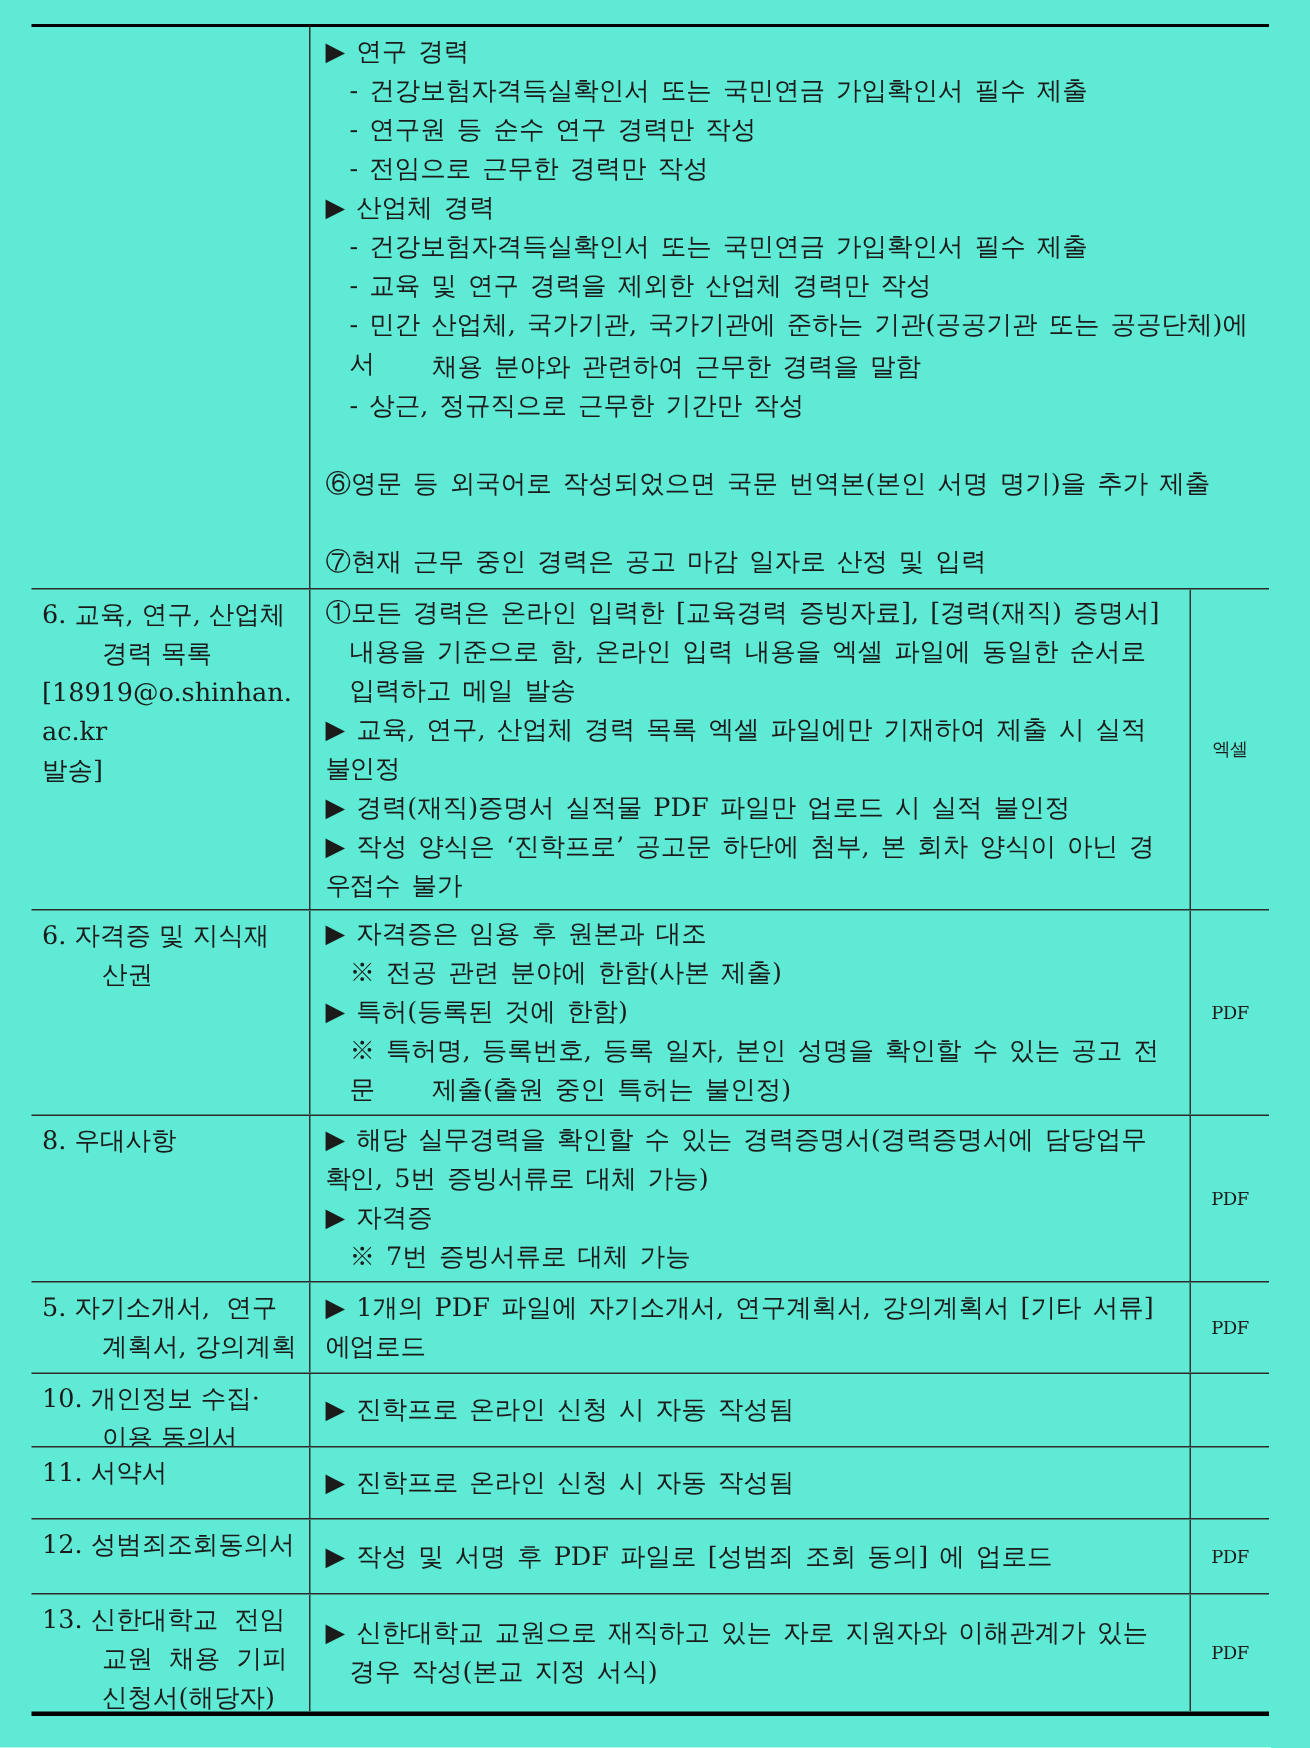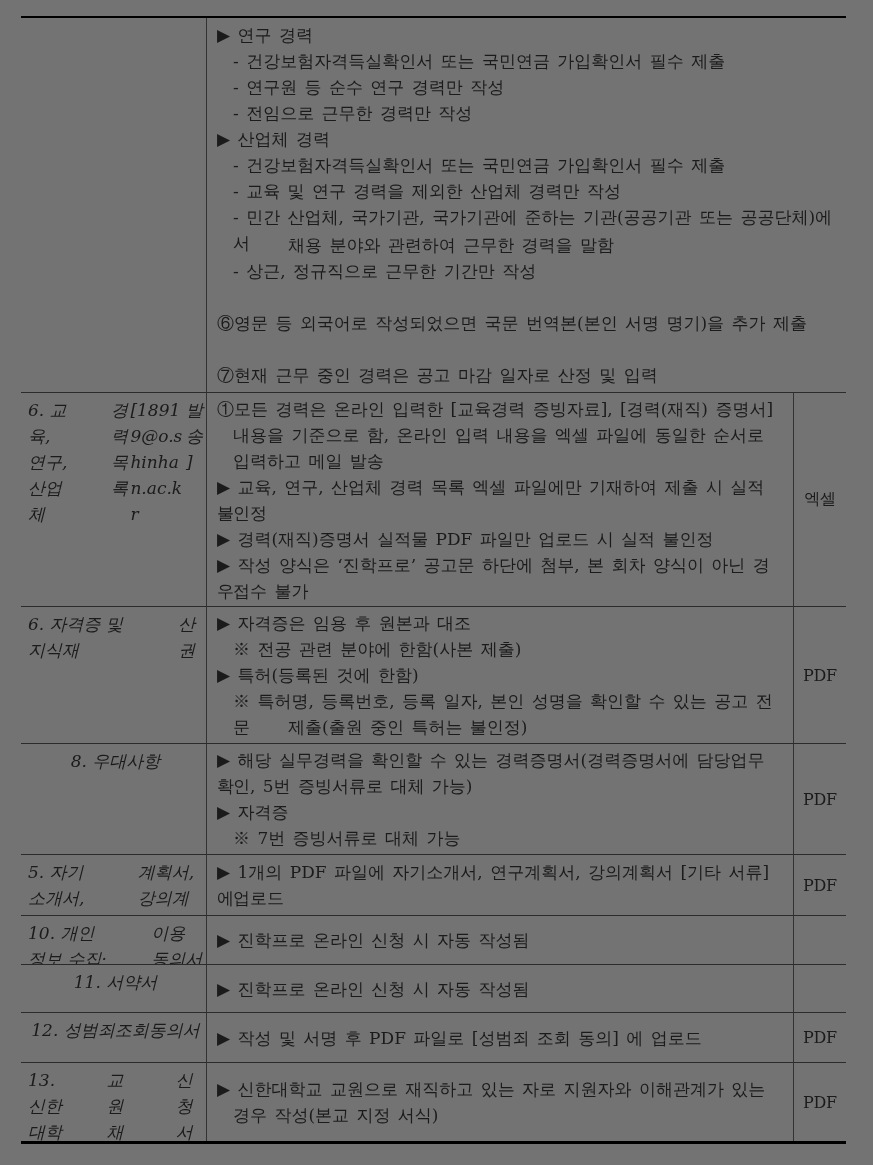--- a/index.html
+++ b/index.html
@@ -4,21 +4,21 @@
 <style>
   html, body {
     margin: 0;
     padding: 0;
     background: #ffffff;
   }
   .page {
     position: relative;
     width: 873px;
     height: 1165px;
-    background: #737373;
+    background: #5eead4;
     font-family: "DejaVu Serif", "Liberation Serif", serif;
     color: #1b1b1b;
     overflow: hidden;
   }
   .doc-table {
     position: absolute;
     left: 21px;
     top: 16px;
     width: 825px;
     border-top: 2px solid #000000;
@@ -42,44 +42,43 @@
   .row:nth-child(7) { height: 48px; }
   .row:nth-child(8) { height: 50px; }
   .row:nth-child(9) { height: 78px; }
 
   .cell { box-sizing: border-box; }
   .label-cell {
     width: 185px;
     flex: 0 0 185px;
     padding: 4px 3px 4px 7px;
     display: flex;
-    flex-direction: row;
-    justify-content: center;
+    flex-direction: column;
+    justify-content: flex-start;
     font-size: 17px;
     line-height: 26px;
-    font-style: italic;
   }
   .content-cell {
     flex: 1 1 auto;
     border-left: 1px solid #333333;
     padding: 4px 8px 4px 10px;
     display: flex;
     flex-direction: column;
     justify-content: center;
     font-size: 17px;
     line-height: 26px;
   }
   .file-cell {
     width: 53px;
     flex: 0 0 53px;
     border-left: 1px solid #333333;
     display: flex;
     align-items: center;
     justify-content: center;
-    font-size: 16px;
+    font-size: 12px;
     letter-spacing: -0.3px;
   }
   .line {
     white-space: pre-wrap;
     word-spacing: 2px;
     min-height: 26px;
   }
   .line.ind1 { margin-left: 16px; }
   .line.ind2 { margin-left: 31px; padding-left: 40px; }
   .lbl-line {

